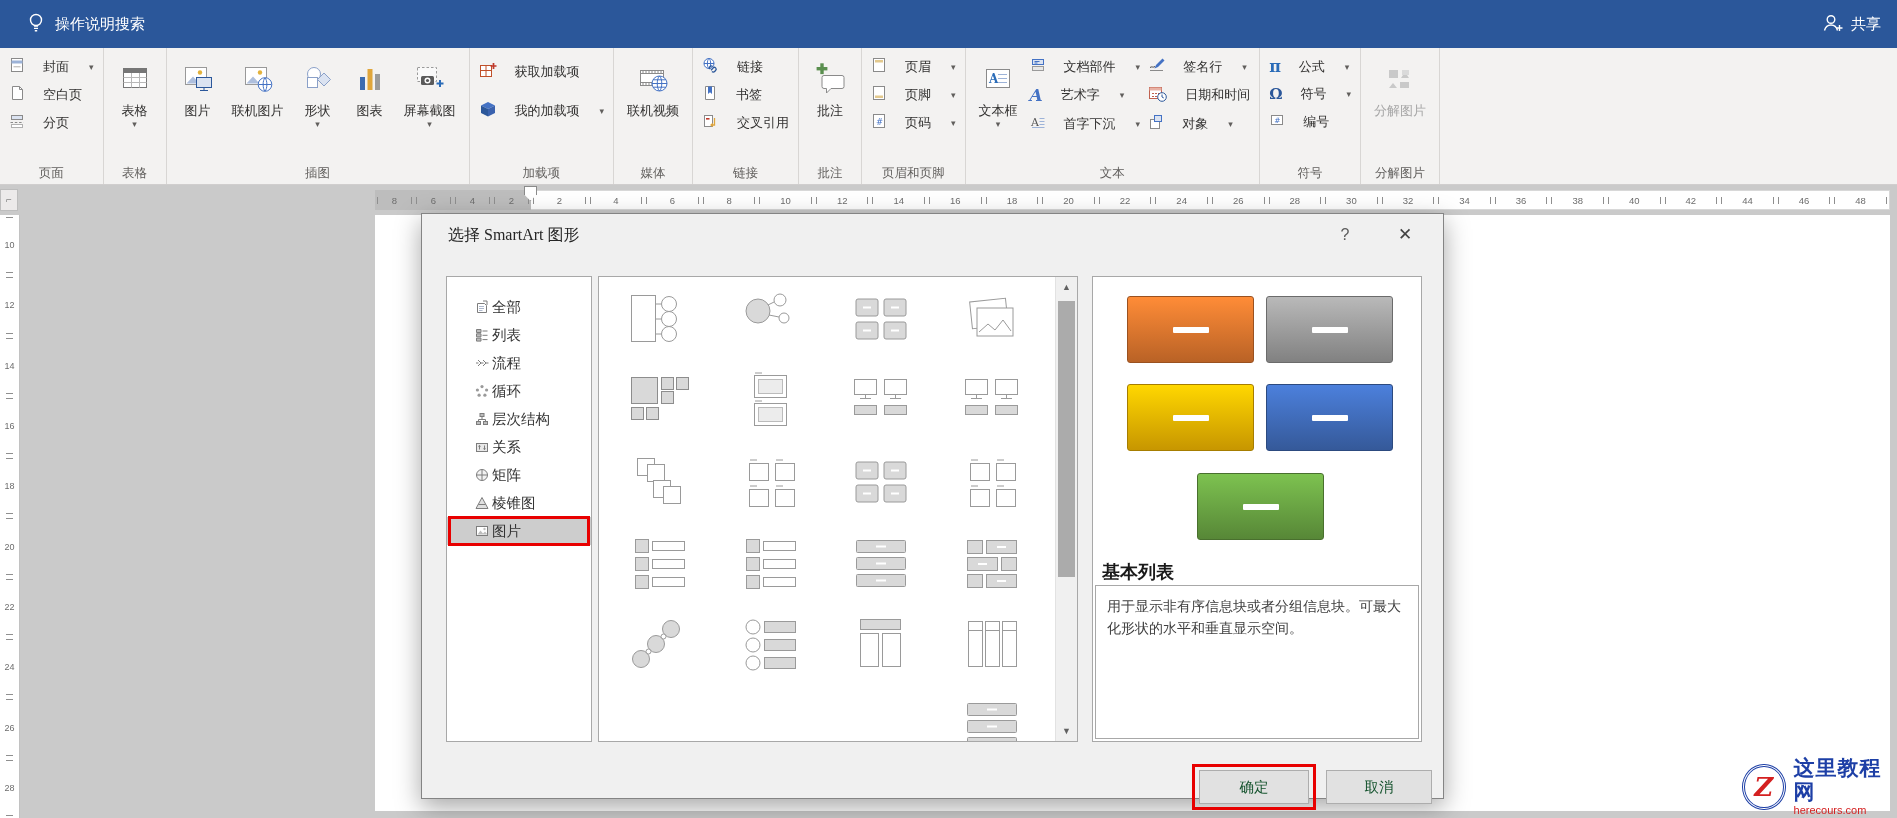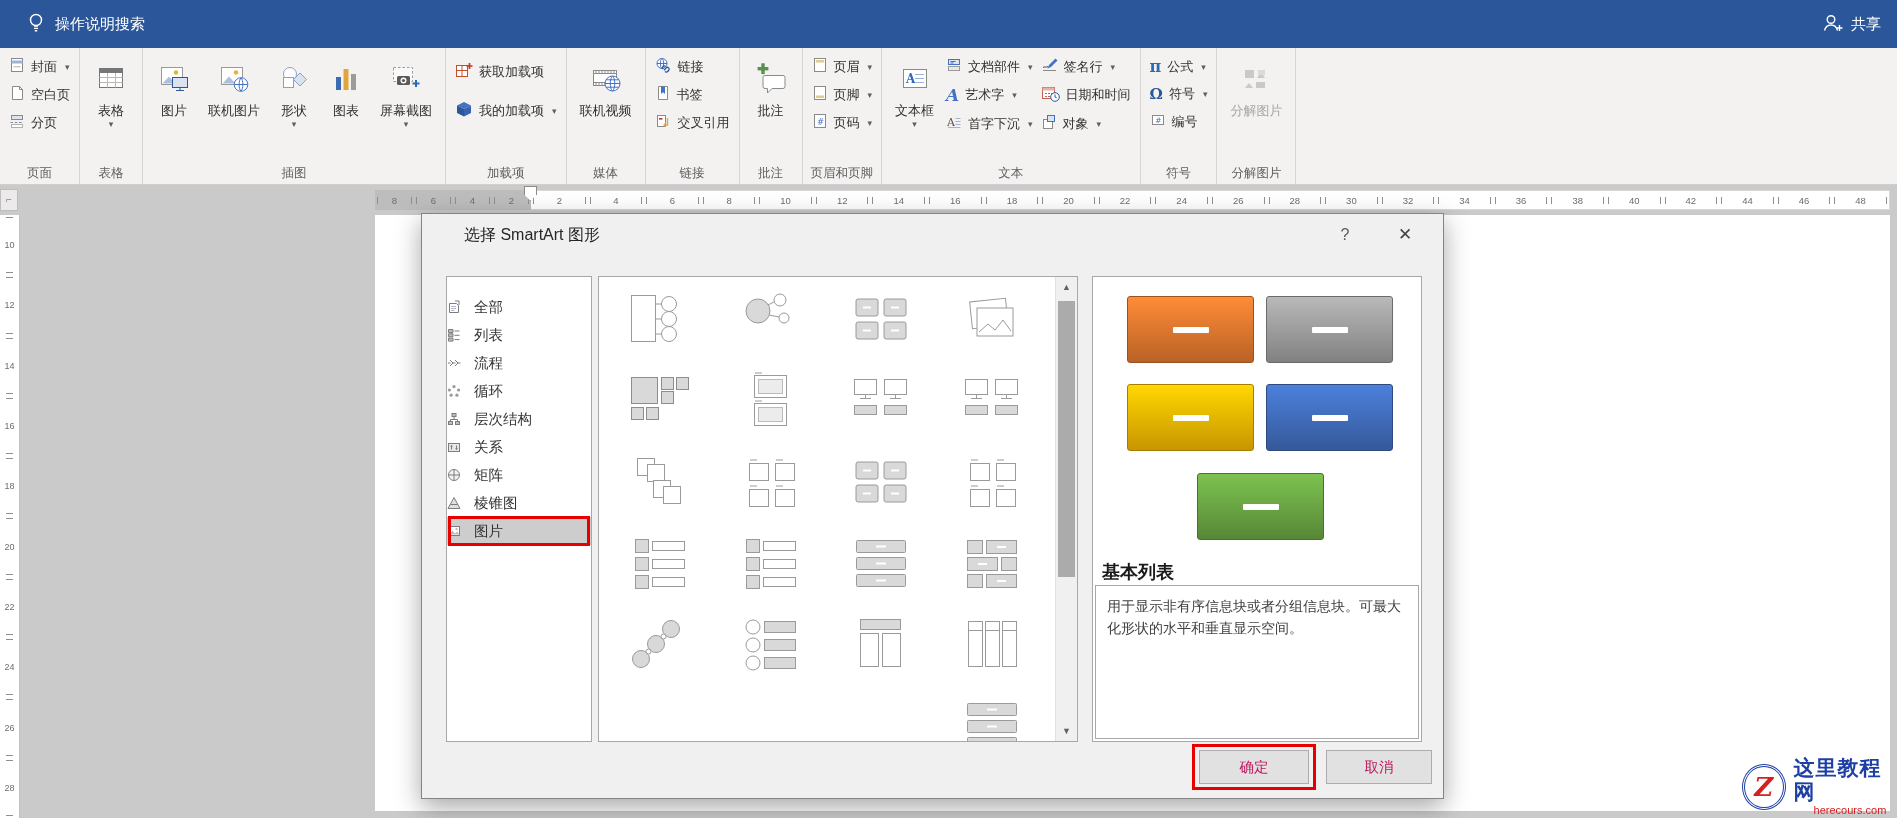--- a/index.html
+++ b/index.html
@@ -29,21 +29,21 @@
   .bigbtn { position:relative; display:flex; flex-direction:column; align-items:center;
     padding:5px 8px 0 8px; min-width:52px; height:108px; cursor:default; }
   .bigbtn .bicon { height:46px; display:flex; align-items:center; justify-content:center; }
   .bigbtn .blabel { font-size:13px; color:#323130; line-height:17px; text-align:center; white-space:nowrap; }
   .bigbtn .ddv { font-size:9px; color:#605e5c; line-height:10px; }
   .bigbtn.disabled .blabel { color:#a6a6a6; }
   .bigbtn.redbox::before { content:""; position:absolute; left:-4px; right:-4px; top:-5px; bottom:22px;
     border:3px solid #e80000; z-index:5; pointer-events:none; }
   .stack { display:flex; flex-direction:column; justify-content:flex-start; padding-top:5px; gap:7px; }
   .stack.loose { padding-top:10px; gap:18px; }
-  .smallbtn { display:flex; align-items:center; gap:6px; font-size:13px; color:#323130;
+  .smallbtn { display:flex; align-items:center; gap:18px; font-size:13px; color:#323130;
     padding:1px 4px; white-space:nowrap; cursor:default; }
   .smallbtn .ddh { font-size:9px; color:#605e5c; margin-left:2px; }
   .ticon { font-family:"DejaVu Serif","Liberation Serif",serif; font-weight:bold; }
 
   
   .rulerrow { position:absolute; top:185px; left:0; right:0; height:30px; background:#cacaca; z-index:5; }
   .ruler-corner { position:absolute; left:0; top:4px; width:18px; height:22px; background:#eceaea;
     border:1px solid #bdbdbd; font-size:10px; color:#888; text-align:center; line-height:20px; }
   .hruler { position:absolute; left:375px; width:1515px; top:5px; height:20px; display:flex; }
   .hr-left { width:156px; background:#bdbdbd; display:flex; }
@@ -59,29 +59,29 @@
   .vcell b { font-weight:normal; font-size:9px; color:#6d6d6d; }
   .vcell i { display:block; height:1px; width:7px; background:#8f8f8f; }
 
   
   .docarea { position:absolute; top:215px; left:0; right:0; bottom:0; background:#cacaca; }
   .page { position:absolute; left:375px; top:0; width:1515px; height:596px; background:#fff; }
 
   
   .dialog { position:absolute; left:421px; top:213px; width:1023px; height:586px; background:#f0f0f0;
     border:1px solid #848484; box-shadow:0 8px 24px rgba(0,0,0,.35); z-index:40; }
-  .dlg-title { height:42px; line-height:42px; padding-left:42px; font-size:16px; color:#262626; }
+  .dlg-title { height:42px; line-height:42px; padding-left:26px; font-size:16px; color:#262626;font-family:Liberation Serif, serif; }
   .dlg-help { position:absolute; top:0; right:76px; width:44px; height:42px; text-align:center;
     line-height:42px; font-size:16px; color:#5c5c5c; cursor:default; }
   .dlg-close { position:absolute; top:0; right:14px; width:48px; height:42px; text-align:center;
     line-height:42px; font-size:17px; color:#444; cursor:default; }
   .panel { position:absolute; background:#fff; border:1px solid #a8a8a8; }
   .cat-panel { left:24px; top:62px; width:146px; height:466px; padding-top:16px; }
-  .cat-item { position:relative; height:28px; display:flex; align-items:center; gap:11px;
-    padding-left:0; font-size:14.5px; color:#333; cursor:default; }
+  .cat-item { position:relative; height:28px; display:flex; align-items:center; gap:1px;
+    padding-left:28px; font-size:14.5px; color:#333; cursor:default; }
   .cat-item.selected { background:#cdcdcd; }
   .cat-item.redbox::after { content:""; position:absolute; left:1px; right:1px; top:-1px; bottom:-1px;
     border:3px solid #e80000; pointer-events:none; }
   .cat-ic { width:16px; height:14px; display:flex; align-items:center; }
 
   .gal-panel { left:176px; top:62px; width:480px; height:466px; overflow:hidden; }
   .gal-grid { position:absolute; left:6px; top:12px; right:30px; bottom:-20px; display:grid;
     grid-template-columns:repeat(4,1fr); row-gap:16px; justify-items:center; overflow:hidden; }
   .gal-cell { width:86px; height:60px; display:flex; align-items:center; justify-content:center; cursor:default; }
   .sbar { position:absolute; top:0; right:0; bottom:0; width:22px; background:#f0f0f0; border-left:1px solid #e2e2e2; }
@@ -91,34 +91,34 @@
   .sb-thumb { position:absolute; left:2px; right:2px; top:24px; height:276px; background:#ababab; }
 
   .prev-panel { left:670px; top:62px; width:330px; height:466px; }
   .pbox { position:absolute; width:127px; height:67px; border-radius:3px; display:flex;
     align-items:center; justify-content:center; }
   .pdash { width:36px; height:6px; background:#fff; border-radius:1px; }
   .prev-name { position:absolute; left:9px; top:283px; font-weight:bold; font-size:18px; color:#1a1a1a; }
   .prev-desc { position:absolute; left:2px; top:308px; width:324px; height:154px; background:#fff;
     border:1px solid #a8a8a8; padding:9px 11px; font-size:14px; color:#404040; line-height:1.6; }
 
-  .btn { position:absolute; top:536px; height:34px; background:#e1e1e1; border:1px solid #adadad;
-    font-size:14.5px; color:#be185d; display:flex; align-items:center; justify-content:center; cursor:default;font-family:Liberation Serif, serif; }
+  .btn { position:absolute; top:556px; height:34px; background:#e1e1e1; border:1px solid #adadad;
+    font-size:14.5px; color:#14532d; display:flex; align-items:center; justify-content:center; cursor:default;font-family:Liberation Serif, serif; }
   .btn-ok { left:777px; width:110px; }
   .btn-ok::after { content:""; position:absolute; left:-8px; right:-8px; top:-7px; bottom:-7px;
     border:3px solid #e80000; pointer-events:none; }
   .btn-cancel { left:904px; width:106px; }
 
   
   .logo { position:absolute; left:1742px; top:756px; display:flex; align-items:center; gap:8px; z-index:50; }
   .logo-mark { width:46px; height:46px; border-radius:50%; border:3px double #1d3fa6; background:#fff;
     color:#d42020; display:flex; align-items:center; justify-content:center; font-size:26px;
     font-weight:bold; font-style:italic; font-family:"DejaVu Serif","Liberation Serif",serif; }
   .logo-cn { color:#1d3fa6; font-weight:bold; font-size:21px; letter-spacing:1px; line-height:24px; }
-  .logo-en { color:#d42020; font-size:11px; line-height:13px;margin-left:20px; }
+  .logo-en { color:#d42020; font-size:11px; line-height:13px; }
 </style>
 </head>
 <body>
 
 <div class="app">
 
   <header class="titlebar">
     <div class="tellme">
       <span><svg width="20" height="21" viewBox="0 0 20 21">
             <circle cx="10" cy="8" r="5.5" fill="none" stroke="#fff" stroke-width="1.4"></circle>

